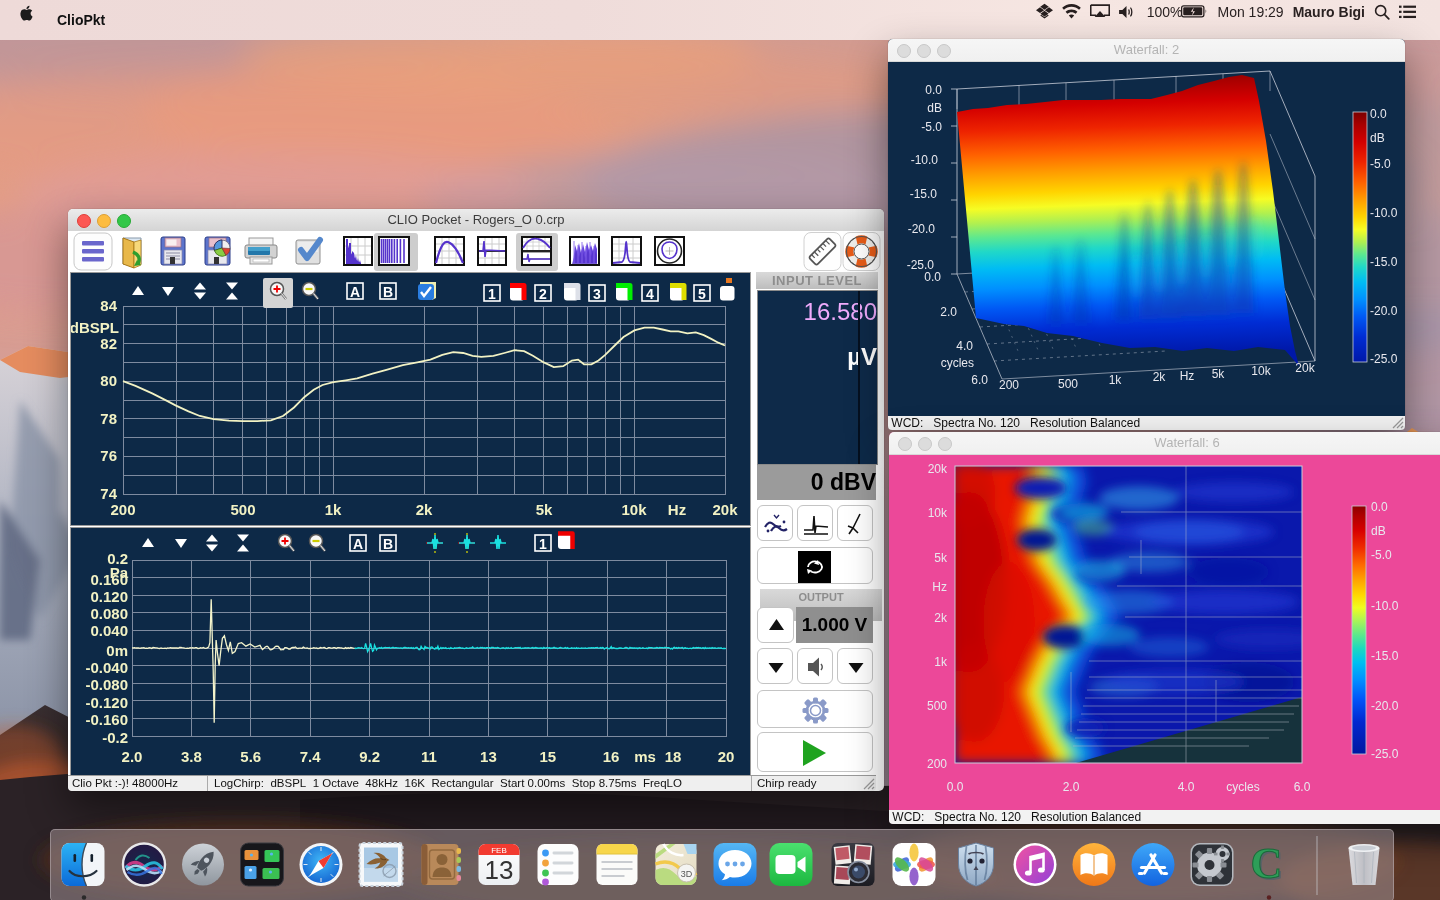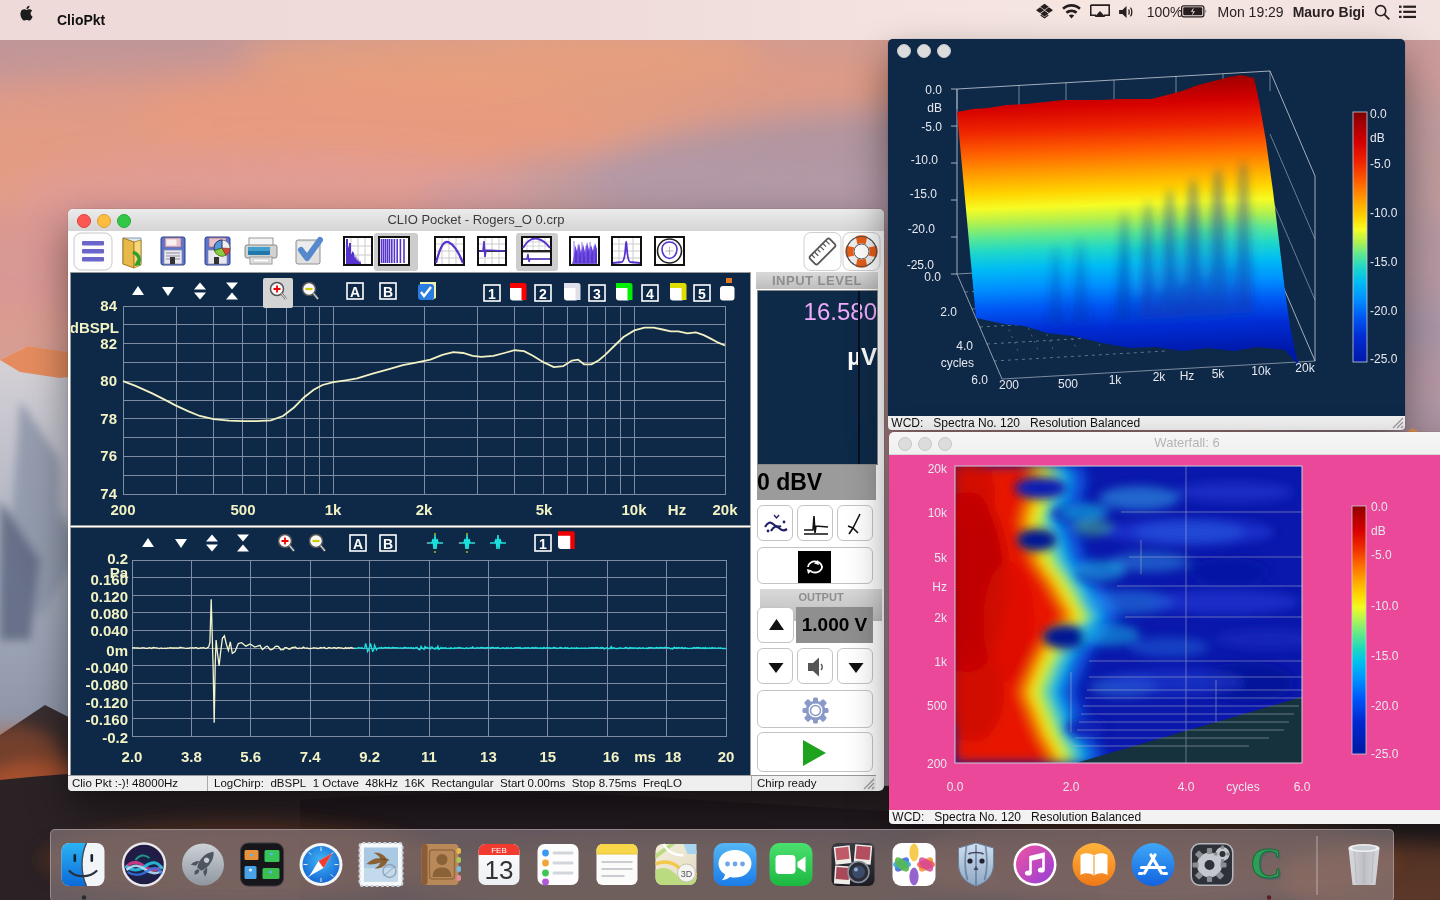--- a/index.html
+++ b/index.html
@@ -559,21 +559,21 @@
           <path d="M487,5.5 L501.5,5.5 L501.5,21" fill="none" stroke="#e00" stroke-width="4.5" stroke-linejoin="round"></path>
         </g>
       </svg></div>
   <div id="rightpanel">
     <div class="abs greyhdr" style="left:0;top:0;width:122px;height:17px;font-size:13px;letter-spacing:0.5px;line-height:17px;">INPUT LEVEL</div>
     <div class="abs" style="left:1px;top:18px;width:119px;height:173px;background:#0e2a49;border:1px solid #8a8a8a;">
       <div style="text-align:right;font-size:24px;font-weight:normal;color:#f0abfc;margin-top:7px;">16.580</div>
       <div style="text-align:right;font-size:24px;font-weight:bold;color:#fff;margin-top:17px;">µV</div>
       <div class="abs" style="left:100px;top:0;width:1.5px;height:173px;background:#05101f;"></div>
     </div>
-    <div class="abs" style="left:1px;top:193px;width:119px;height:35px;background:#9b9b9b;color:#000;font-size:23px;font-weight:bold;text-align:left;line-height:35px;">0 dBV</div>
+    <div class="abs" style="left:1px;top:193px;width:119px;height:35px;background:#9b9b9b;color:#000;font-size:23px;font-weight:bold;text-align:right;line-height:35px;">0 dBV</div>
     <div class="abs pbtn" style="left:1px;top:233px;width:36px;height:36px;">
       <svg width="36" height="36" viewBox="0 0 36 36">
           <path d="M7,21 Q11,14 15,18 T23,20" fill="none" stroke="#222266" stroke-width="2.2"></path>
           <path d="M13,25 Q17,18 21,22 T29,23" fill="none" stroke="#222266" stroke-width="2.2"></path>
           <path d="M16,9 l2.5,3 l2.5,-3" fill="none" stroke="#222266" stroke-width="1.4"></path>
           <circle cx="10" cy="25" r="1.4" fill="#222266"></circle>
           <circle cx="26" cy="16" r="1.4" fill="#222266"></circle>
         </svg>
     </div>
     <div class="abs pbtn" style="left:41px;top:233px;width:36px;height:36px;">
@@ -662,20 +662,21 @@
         <g stroke="#9a9a9a" stroke-width="1.2">
           <line x1="12" y1="2" x2="2" y2="12"></line>
           <line x1="12" y1="6" x2="6" y2="12"></line>
           <line x1="12" y1="10" x2="10" y2="12"></line>
         </g>
       </svg>
   </div>
 </div>
 
 <div id="win-wf2" class="win">
+  <div class="titlebar inactive">Waterfall: 2</div>
   <span class="tl" style="left:9px;background:#dcdcdc;border:0.5px solid #c8c8c8;"></span>
   <span class="tl" style="left:29px;background:#dcdcdc;border:0.5px solid #c8c8c8;"></span>
   <span class="tl" style="left:49px;background:#dcdcdc;border:0.5px solid #c8c8c8;"></span>
   <svg class="abs" style="left:0;top:22px" width="517" height="355" viewBox="0 0 517 355" font-family="Liberation Sans, sans-serif">
 <defs>
         <linearGradient id="wfg" x1="0" y1="8" x2="0" y2="295" gradientUnits="userSpaceOnUse" gradientTransform="rotate(-2 240 160)">
           <stop offset="0" stop-color="#7a0000"></stop>
           <stop offset="0.05" stop-color="#a80000"></stop>
           <stop offset="0.12" stop-color="#d40000"></stop>
 <stop offset="0.20" stop-color="#ee2400"></stop>

